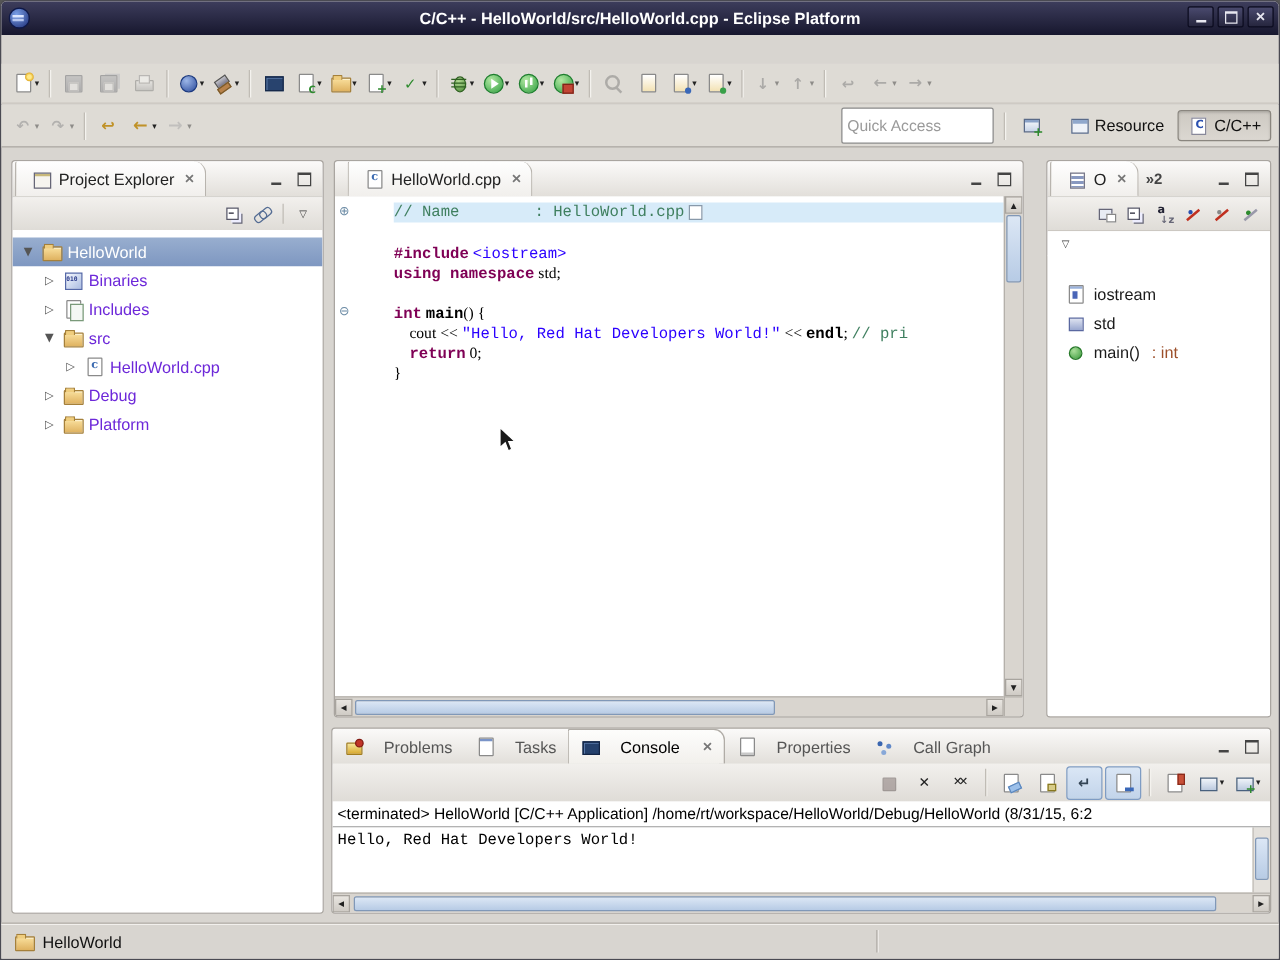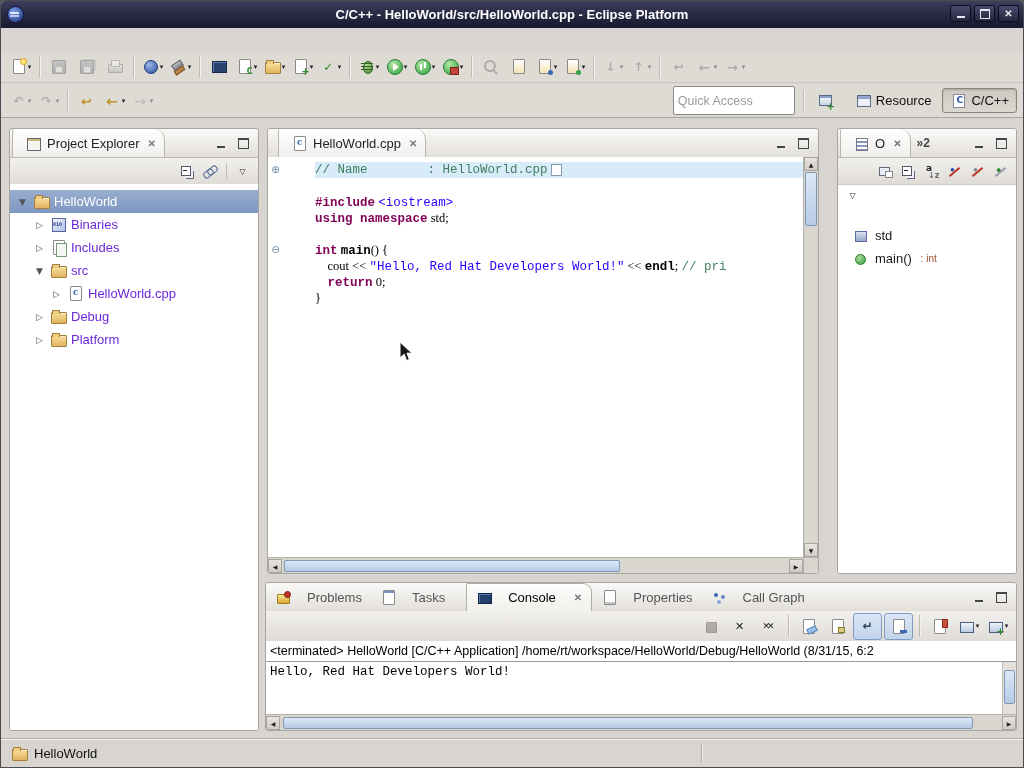--- a/index.html
+++ b/index.html
@@ -165,26 +165,26 @@
   .scorner{position:absolute;right:0;bottom:0;width:15px;height:16px;background:#d9d5cf;border-top:1px solid #b4b0aa;border-left:1px solid #b4b0aa;box-sizing:border-box;}
   .sbtn{position:absolute;width:14px;height:14px;background:linear-gradient(#e8e5e0,#cfcbc5);border:1px solid #a8a49e;display:flex;align-items:center;justify-content:center;font-size:6px;color:#222;box-sizing:border-box;font-family:"DejaVu Sans",sans-serif;}
   .sb-up{left:0;top:0;} .sb-down{left:0;bottom:0;} .sb-left{left:0;top:1px;} .sb-right{right:0;top:1px;}
   .sthumb{position:absolute;background:linear-gradient(#dce7f5,#b7cbe5);border:1px solid #8098b8;border-radius:2px;box-sizing:border-box;}
 
   #outline-panel{left:836px;top:127px;width:180px;height:446px;}
   #outline-menurow{height:20px;display:flex;align-items:center;padding-left:4px;background:#fff;}
   #outline-tree{position:absolute;left:0;right:0;top:75px;bottom:0;background:#fff;padding-top:20px;}
   .outline-row{display:flex;align-items:center;height:23px;gap:6px;padding-left:14px;}
   .outline-label{font-size:13px;color:#1a1a1a;}
-  .outline-suffix{font-size:10px;color:#9c4f2a;white-space:pre;}
+  .outline-suffix{font-size:13px;color:#9c4f2a;white-space:pre;}
 
   #console-panel{left:264px;top:581px;width:752px;height:149px;}
   #console-tabs{display:flex;align-items:stretch;}
   .ctab{display:flex;align-items:center;gap:15px;padding:0 9px;font-size:13px;color:#555;}
-  .ctab.active{background:linear-gradient(#fdfdfc,#f2f0ec);border:1px solid #b0aca6;border-bottom:none;border-radius:2px 9px 0 0;color:#000;margin-left:12px;}
+  .ctab.active{background:linear-gradient(#fdfdfc,#f2f0ec);border:1px solid #b0aca6;border-bottom:none;border-radius:2px 9px 0 0;color:#000;}
   .ctab-label{white-space:nowrap;}
   #console-toolbar{position:absolute;left:0;right:0;top:28px;height:30px;}
   #console-status{position:absolute;left:0;right:0;top:58px;height:21px;background:#fff;border-bottom:1px solid #9a9a9a;font-size:12.5px;color:#000;padding:3px 0 0 4px;box-sizing:border-box;white-space:nowrap;overflow:hidden;}
   #console-output{position:absolute;left:0;right:14px;top:79px;bottom:16px;background:#fff;font:12.5px/16px "Liberation Mono",monospace;padding:2px 0 0 4px;white-space:pre;overflow:hidden;}
   .cvscroll{position:absolute;right:0;top:79px;bottom:16px;width:14px;background:#e4e1dc;border-left:1px solid #c0bcb6;box-sizing:border-box;}
   #console-panel .hscroll{right:0;}
 
   
   #statusbar{position:absolute;left:0;bottom:0;width:100%;height:29px;background:#d8d5d0;border-top:1px solid #b2aea8;box-shadow:inset 0 1px 0 #f2f0ed;display:flex;align-items:center;padding-left:10px;box-sizing:border-box;gap:6px;}
   #statusbar .label{font-size:13px;color:#111;}
@@ -505,20 +505,24 @@
         <div class="mini-btn">
           <span class="ic ic-hide-non-public"></span>
         </div>
       </div>
     <div id="outline-menurow">
       <div class="mini-btn">
         <span class="ic ic-view-menu"></span>
       </div>
     </div>
     <div id="outline-tree">
+        <div class="outline-row">
+          <span class="ic ic-include"></span>
+          <span class="outline-label">iostream</span>
+        </div>
         <div class="outline-row">
           <span class="ic ic-namespace"></span>
           <span class="outline-label">std</span>
         </div>
         <div class="outline-row">
           <span class="ic ic-method"></span>
           <span class="outline-label">main()</span>
           <span class="outline-suffix"> : int</span>
         </div>
       </div>

